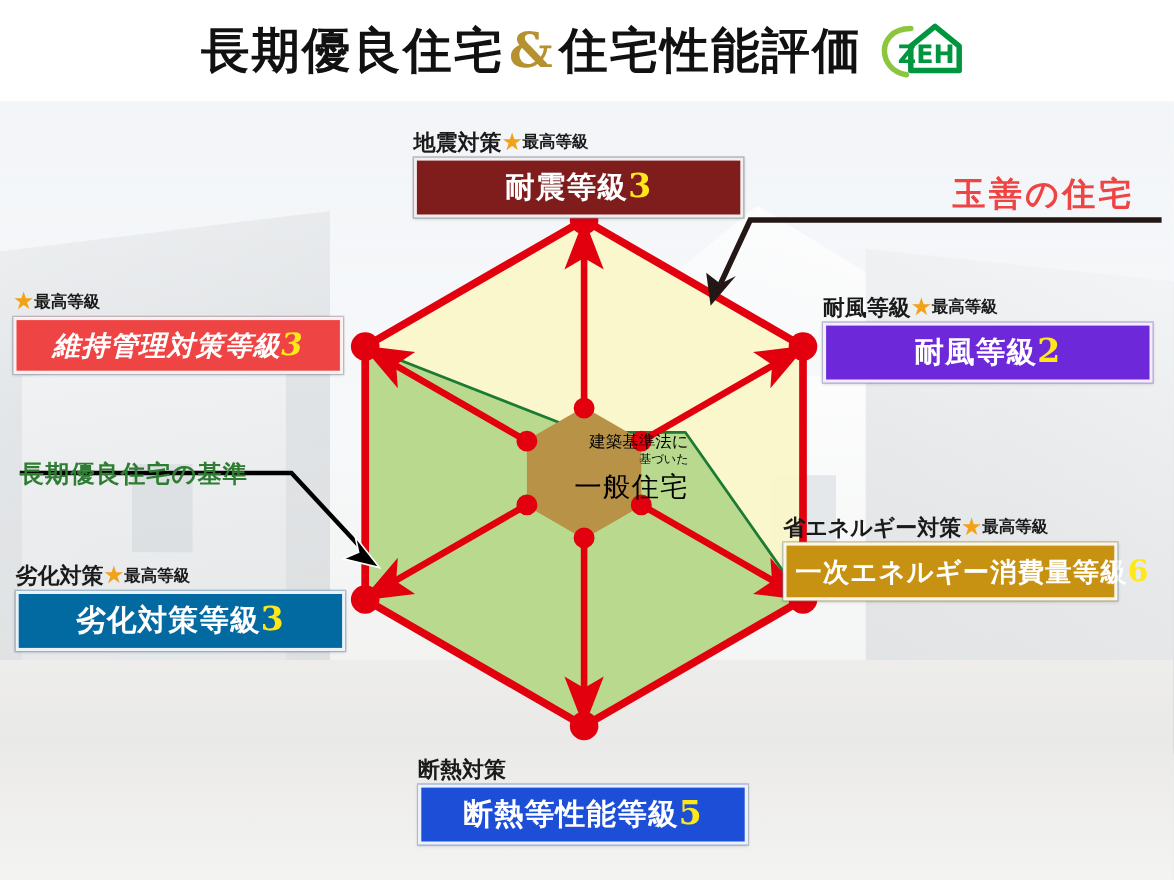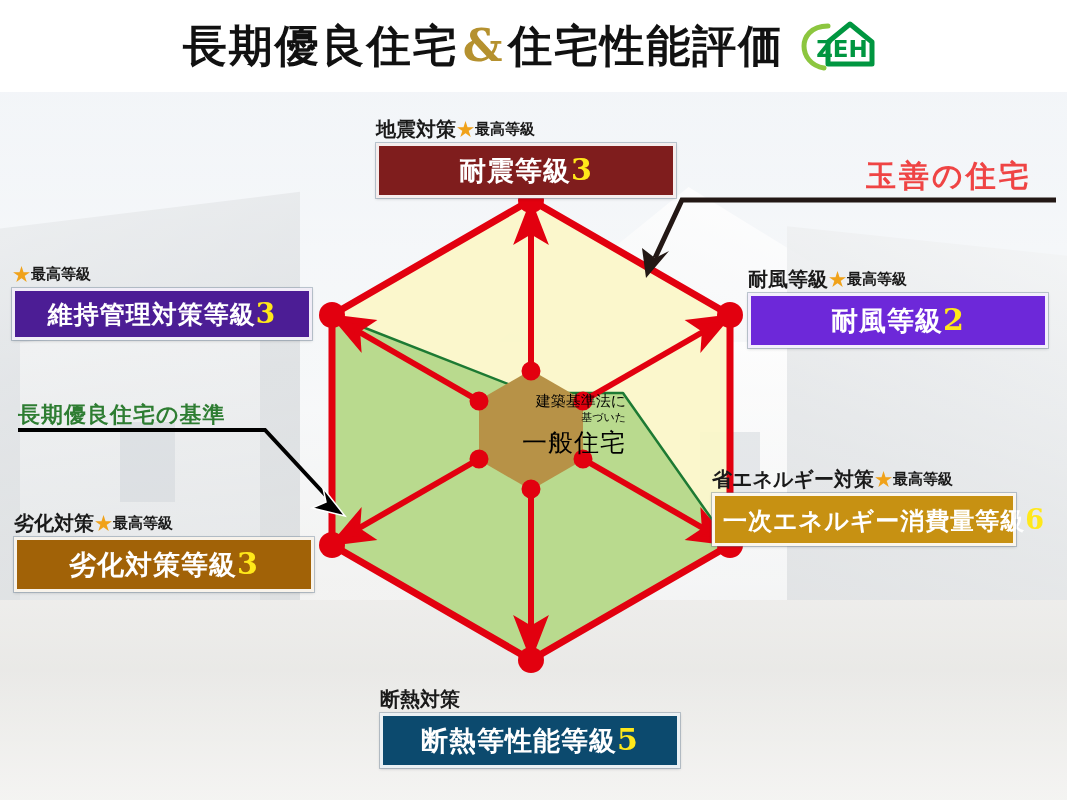--- a/index.html
+++ b/index.html
@@ -214,21 +214,21 @@
   </svg>
 </div>
 
 <div id="center-text" style="left:436px; top:392px;">
   <span class="l1">建築基準法に</span>
   <span class="l2">基づいた</span>
   <span class="l3">一般住宅</span>
 </div>
 
 <div id="callout-tamazen" class="callout-text" style="left:866px; top:156px;">玉善の住宅</div>
-<div id="callout-choki" class="callout-text" style="left:18px; top:400px;">長期優良住宅の基準</div>
+<div id="callout-choki" class="callout-text" style="left:18px; top:416px;">長期優良住宅の基準</div>
 
 <div class="label-group" style="left:376px; top:102px;">
   <div class="cap">
     <span>地震対策</span>
     <span class="star">★</span>
     <span class="sub">最高等級</span>
   </div>
   <div class="badge" style="background:#7f1d1d; width:300px;">
     <span>耐震等級</span><span class="num">3</span>
   </div>
@@ -255,37 +255,37 @@
     <span>一次エネルギー消費量等級</span><span class="num" style="font-size:27px;">6</span>
   </div>
 </div>
 
 <div class="label-group" style="left:380px; top:672px;">
   <div class="cap">
     <span>断熱対策</span>
     <span class="star"></span>
     <span class="sub"></span>
   </div>
-  <div class="badge" style="background:#0c4a6e; width:300px;">
+  <div class="badge" style="background:#1d4ed8; width:300px;">
     <span>断熱等性能等級</span><span class="num">5</span>
   </div>
 </div>
 
 <div class="label-group" style="left:14px; top:496px;">
   <div class="cap">
     <span>劣化対策</span>
     <span class="star">★</span>
     <span class="sub">最高等級</span>
   </div>
-  <div class="badge" style="background:#a16207; width:300px;">
+  <div class="badge" style="background:#0369a1; width:300px;">
     <span>劣化対策等級</span><span class="num">3</span>
   </div>
 </div>
 
 <div class="label-group" style="left:12px; top:248px;">
   <div class="cap">
     <span class="star">★</span>
     <span class="sub">最高等級</span>
   </div>
-  <div class="badge" style="background:#4c1d95; width:300px; font-size:25px;">
+  <div class="badge" style="background:#ef4444; width:300px; font-size:25px;font-style:italic;">
     <span>維持管理対策等級</span><span class="num" style="font-size:28px;">3</span>
   </div>
 </div>
 
 </body></html>

